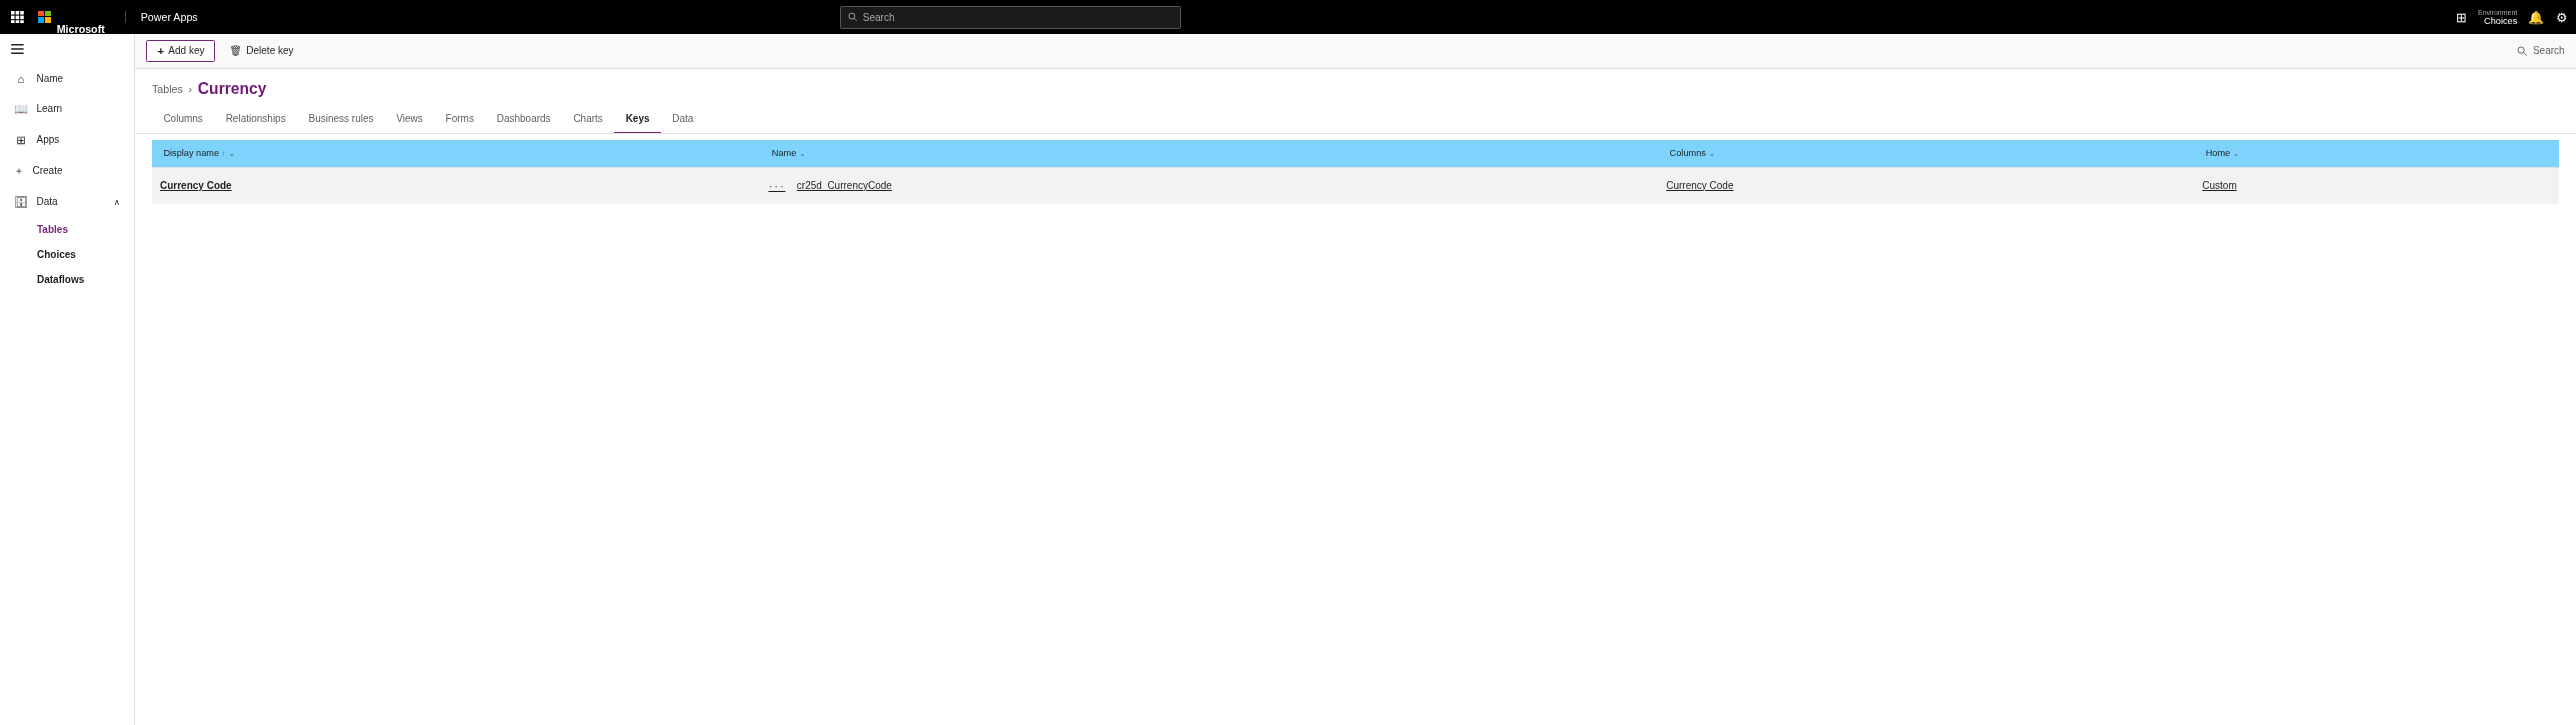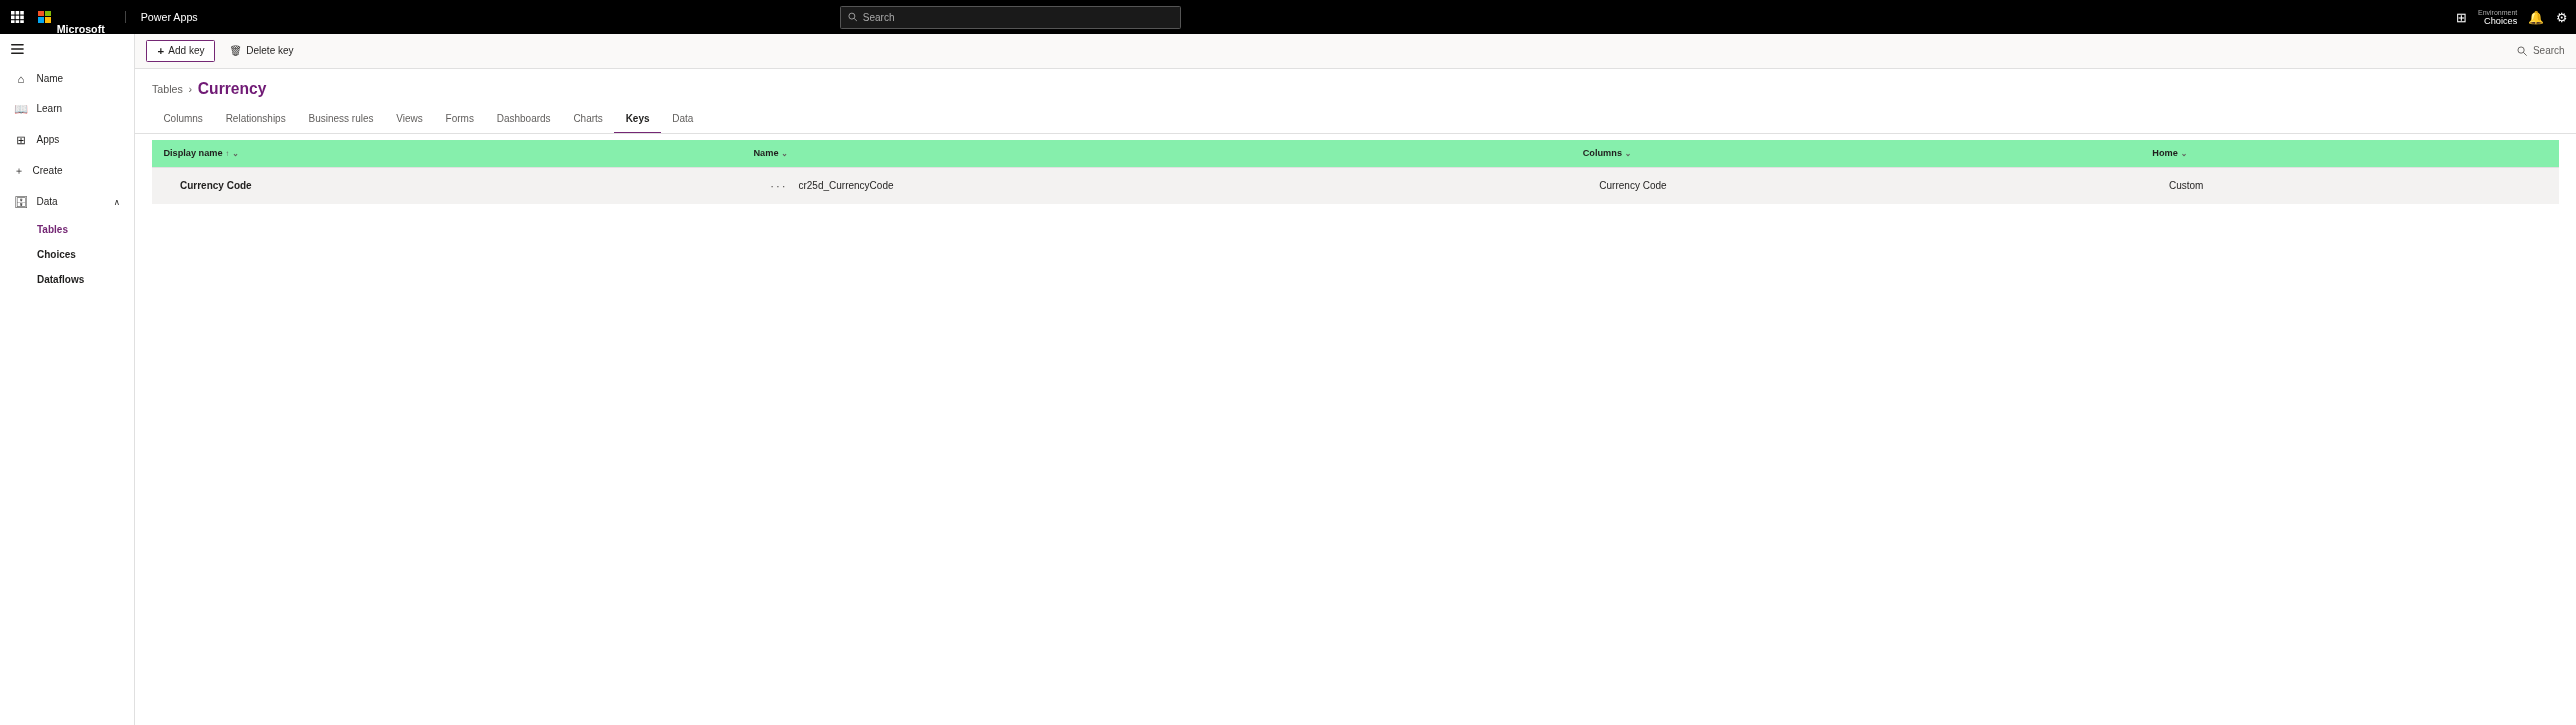--- a/index.html
+++ b/index.html
@@ -93,28 +93,28 @@
     .tab {
       padding: 8.5px 11.4px; cursor: pointer; font-size: 10px; color: #605e5c;
       border-bottom: 1.4px solid transparent; white-space: nowrap;
     }
     .tab.active { color: #201f1e; border-bottom: 1.4px solid #742774; font-weight: 600; }
 
     
     .table-area { flex: 1; overflow: auto; padding: 0 17px; }
     .data-table { width: 100%; border-collapse: collapse; margin-top: 5.7px; }
     .data-table thead th {
-      text-align: left; padding: 8.5px 11.4px; font-size: 9.2px; color: #201f1e; font-weight: 700;
-      border-bottom: 0.7px solid #e0e0e0; white-space: nowrap; cursor: pointer; background: #86efac;
+      text-align: left; padding: 8.5px 11.4px; font-size: 9.2px; color: #201f1e; font-weight: 400;
+      border-bottom: 0.7px solid #e0e0e0; white-space: nowrap; cursor: pointer; background: #7dd3fc;
     }
     .col-sort { display: inline-flex; align-items: center; gap: 2.8px; }
     .sort-icon { font-size: 7.8px; color: #605e5c; }
     .data-table tbody tr { border-bottom: 0.7px solid #f3f2f1; }
     .data-table tbody tr.selected { background: #f3f2f1; }
-    .data-table tbody td { padding: 10px 28px; font-size: 10px; color: #201f1e; }
+    .data-table tbody td { padding: 10px 8px; font-size: 10px; color: #201f1e; text-decoration: underline; }
     .data-table tbody td.bold { font-weight: 700; }
     .more-actions { color: #605e5c; cursor: pointer; font-size: 12.8px; letter-spacing: 1.4px; }
 
     
     .sidebar::-webkit-scrollbar { width: 4.3px; }
     .sidebar::-webkit-scrollbar-thumb { background: #c8c6c4; border-radius: 2.1px; }
   </style>
 </head>
 <body>
 

